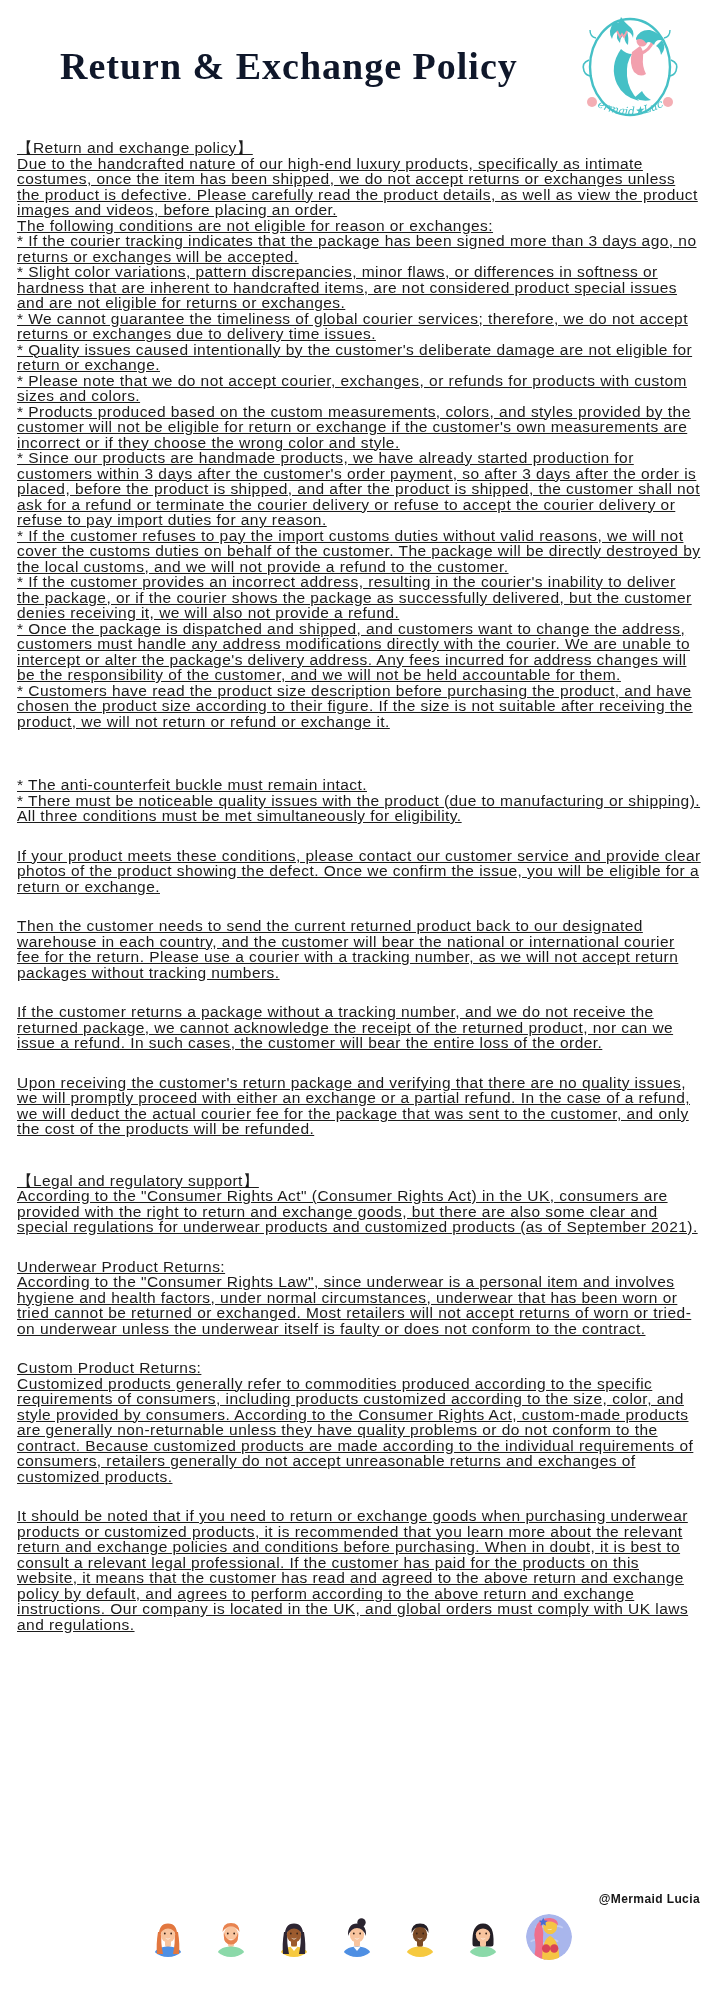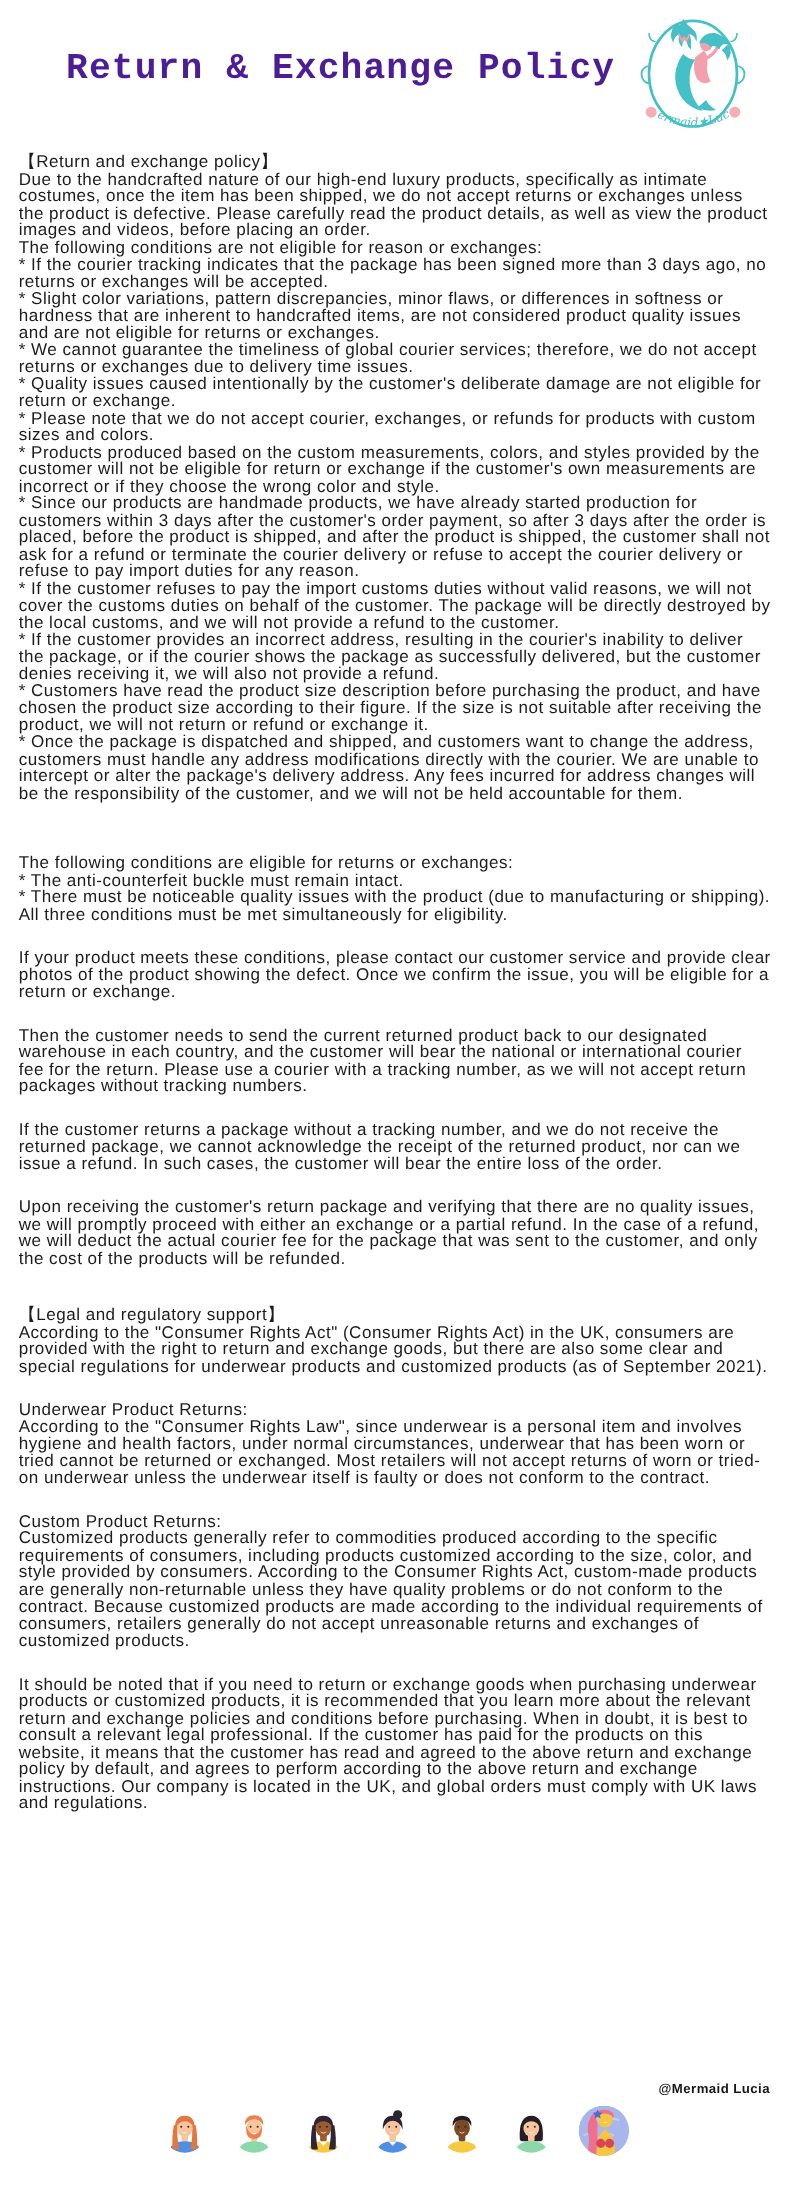--- a/index.html
+++ b/index.html
@@ -8,33 +8,33 @@
     width:720px;height:2000px;
     background:#ffffff;
     overflow:hidden;
     font-family:"Liberation Sans", sans-serif;
     color:#1b1b1b;
   }
   
   #header{position:absolute;top:0;left:0;width:720px;height:140px;}
   #page-title{
     position:absolute;left:60px;top:44px;
-    font-size:33px;font-weight:bold;letter-spacing:1px;
-    color:#4c1d95;
-    font-family:Liberation Mono, monospace;
+    font-size:38px;font-weight:bold;letter-spacing:1px;
+    color:#0f172a;
+    font-family:Liberation Serif, serif;
     white-space:nowrap;
   }
   #brand-logo{position:absolute;top:10px;right:36px;width:108px;height:124px;}
   
   #policy-body{
     position:absolute;top:140px;left:17px;width:685px;
     font-size:15.5px;line-height:15.5px;letter-spacing:0.45px;
     color:#1b1b1b;
   }
-  #policy-body p{margin:0;padding:0;}
+  #policy-body p{margin:0;padding:0;text-decoration:underline;}
   .gap1{height:24px;}
   .gap2{height:36px;}
   .gap3{height:48px;}
   
   #signature{
     position:absolute;top:1892px;right:20px;
     font-size:12px;font-weight:bold;color:#161616;
     letter-spacing:0.4px;
   }
   
@@ -85,32 +85,31 @@
         <textPath href="#lg-arc" startOffset="50%" text-anchor="middle">Mermaid★Lucia</textPath>
       </text>
     </svg>
   </div>
 
   <div id="policy-body">
       <p>【Return and exchange policy】</p>
       <p>Due to the handcrafted nature of our high-end luxury products, specifically as intimate costumes, once the item has been shipped, we do not accept returns or exchanges unless the product is defective. Please carefully read the product details, as well as view the product images and videos, before placing an order.</p>
       <p>The following conditions are not eligible for reason or exchanges:</p>
       <p>* If the courier tracking indicates that the package has been signed more than 3 days ago, no returns or exchanges will be accepted.</p>
-      <p>* Slight color variations, pattern discrepancies, minor flaws, or differences in softness or hardness that are inherent to handcrafted items, are not considered product quality issues and are not eligible for returns or exchanges.</p>
+      <p>* Slight color variations, pattern discrepancies, minor flaws, or differences in softness or hardness that are inherent to handcrafted items, are not considered product special issues and are not eligible for returns or exchanges.</p>
       <p>* We cannot guarantee the timeliness of global courier services; therefore, we do not accept returns or exchanges due to delivery time issues.</p>
       <p>* Quality issues caused intentionally by the customer's deliberate damage are not eligible for return or exchange.</p>
       <p>* Please note that we do not accept courier, exchanges, or refunds for products with custom sizes and colors.</p>
       <p>* Products produced based on the custom measurements, colors, and styles provided by the customer will not be eligible for return or exchange if the customer's own measurements are incorrect or if they choose the wrong color and style.</p>
       <p>* Since our products are handmade products, we have already started production for customers within 3 days after the customer's order payment, so after 3 days after the order is placed, before the product is shipped, and after the product is shipped, the customer shall not ask for a refund or terminate the courier delivery or refuse to accept the courier delivery or refuse to pay import duties for any reason.</p>
       <p>* If the customer refuses to pay the import customs duties without valid reasons, we will not cover the customs duties on behalf of the customer. The package will be directly destroyed by the local customs, and we will not provide a refund to the customer.</p>
       <p>* If the customer provides an incorrect address, resulting in the courier's inability to deliver the package, or if the courier shows the package as successfully delivered, but the customer denies receiving it, we will also not provide a refund.</p>
+      <p>* Once the package is dispatched and shipped, and customers want to change the address, customers must handle any address modifications directly with the courier. We are unable to intercept or alter the package's delivery address. Any fees incurred for address changes will be the responsibility of the customer, and we will not be held accountable for them.</p>
       <p>* Customers have read the product size description before purchasing the product, and have chosen the product size according to their figure. If the size is not suitable after receiving the product, we will not return or refund or exchange it.</p>
-      <p>* Once the package is dispatched and shipped, and customers want to change the address, customers must handle any address modifications directly with the courier. We are unable to intercept or alter the package's delivery address. Any fees incurred for address changes will be the responsibility of the customer, and we will not be held accountable for them.</p>
       <div class="gap3"></div>
-      <p>The following conditions are eligible for returns or exchanges:</p>
       <p>* The anti-counterfeit buckle must remain intact.</p>
       <p>* There must be noticeable quality issues with the product (due to manufacturing or shipping).</p>
       <p>All three conditions must be met simultaneously for eligibility.</p>
       <div class="gap1"></div>
       <p>If your product meets these conditions, please contact our customer service and provide clear photos of the product showing the defect. Once we confirm the issue, you will be eligible for a return or exchange.</p>
       <div class="gap1"></div>
       <p>Then the customer needs to send the current returned product back to our designated warehouse in each country, and the customer will bear the national or international courier fee for the return. Please use a courier with a tracking number, as we will not accept return packages without tracking numbers.</p>
       <div class="gap1"></div>
       <p>If the customer returns a package without a tracking number, and we do not receive the returned package, we cannot acknowledge the receipt of the returned product, nor can we issue a refund. In such cases, the customer will bear the entire loss of the order.</p>
       <div class="gap1"></div>

